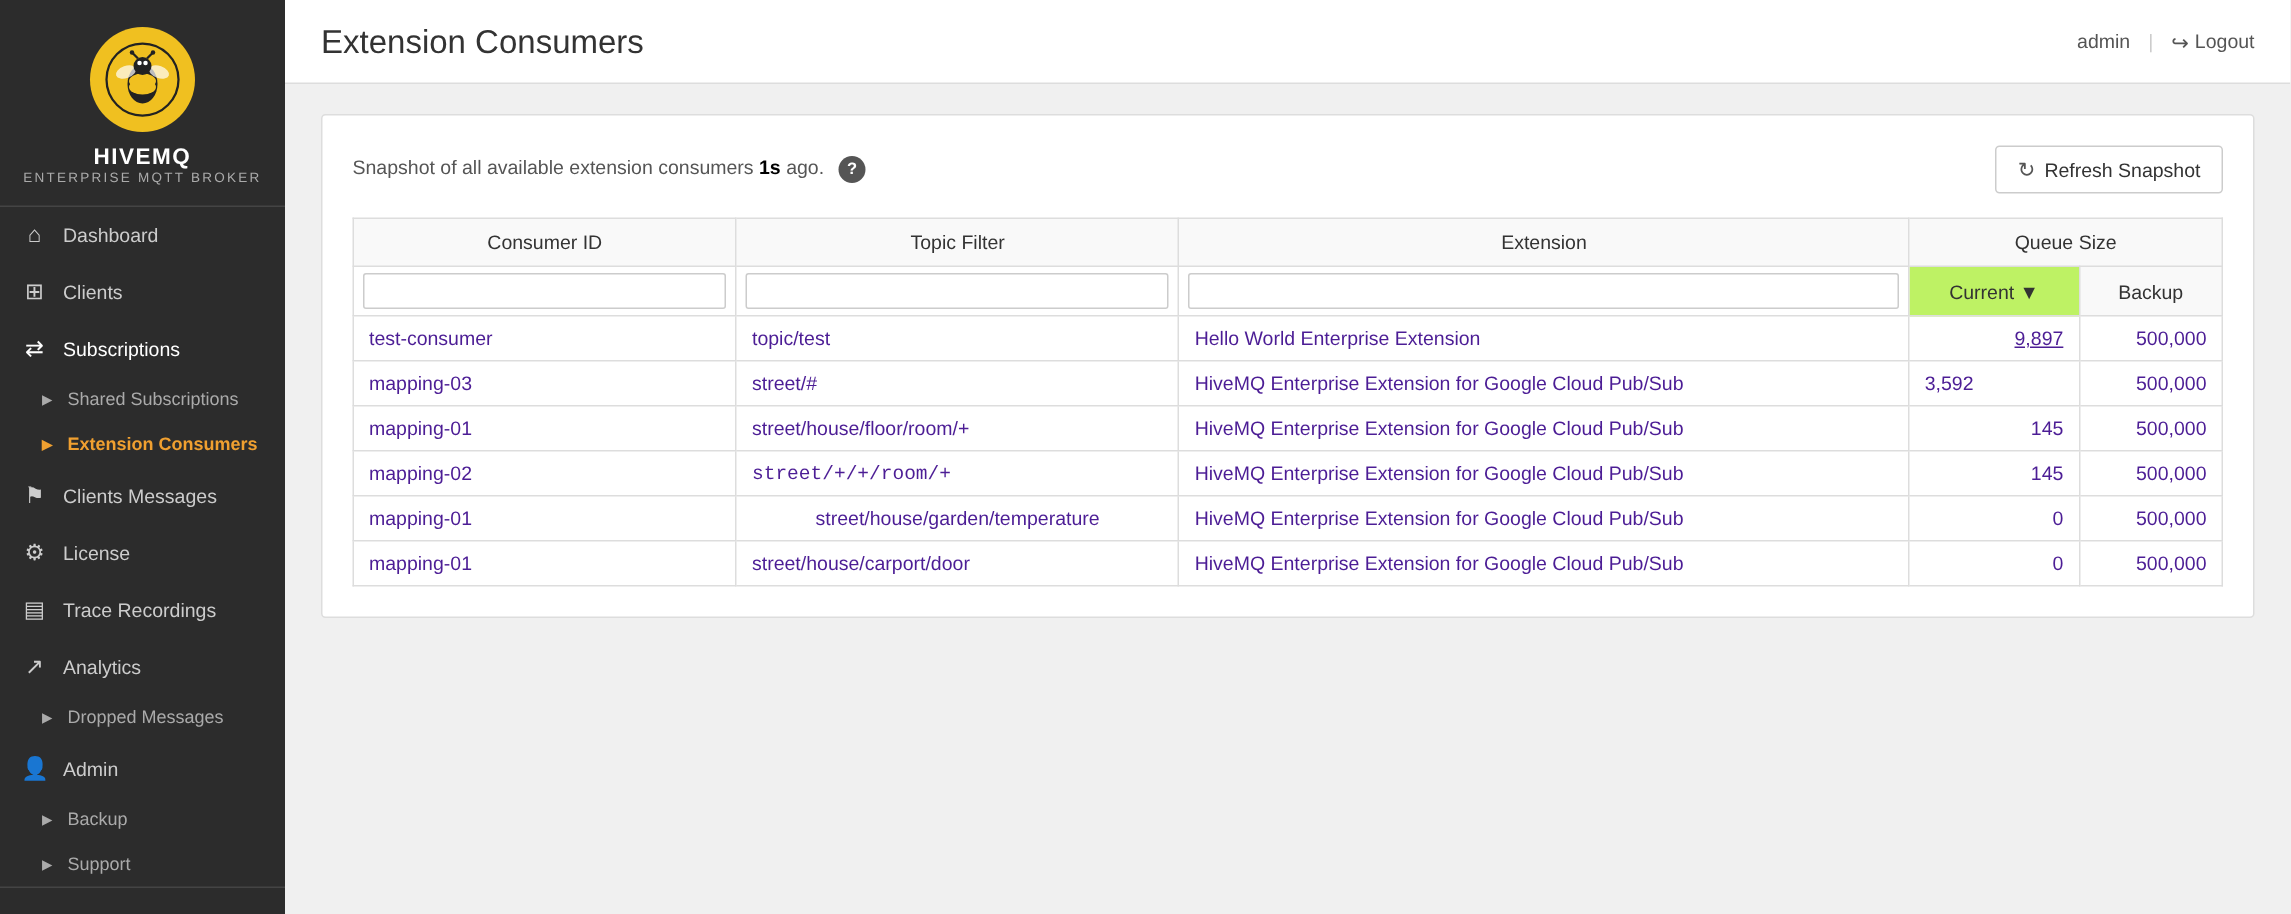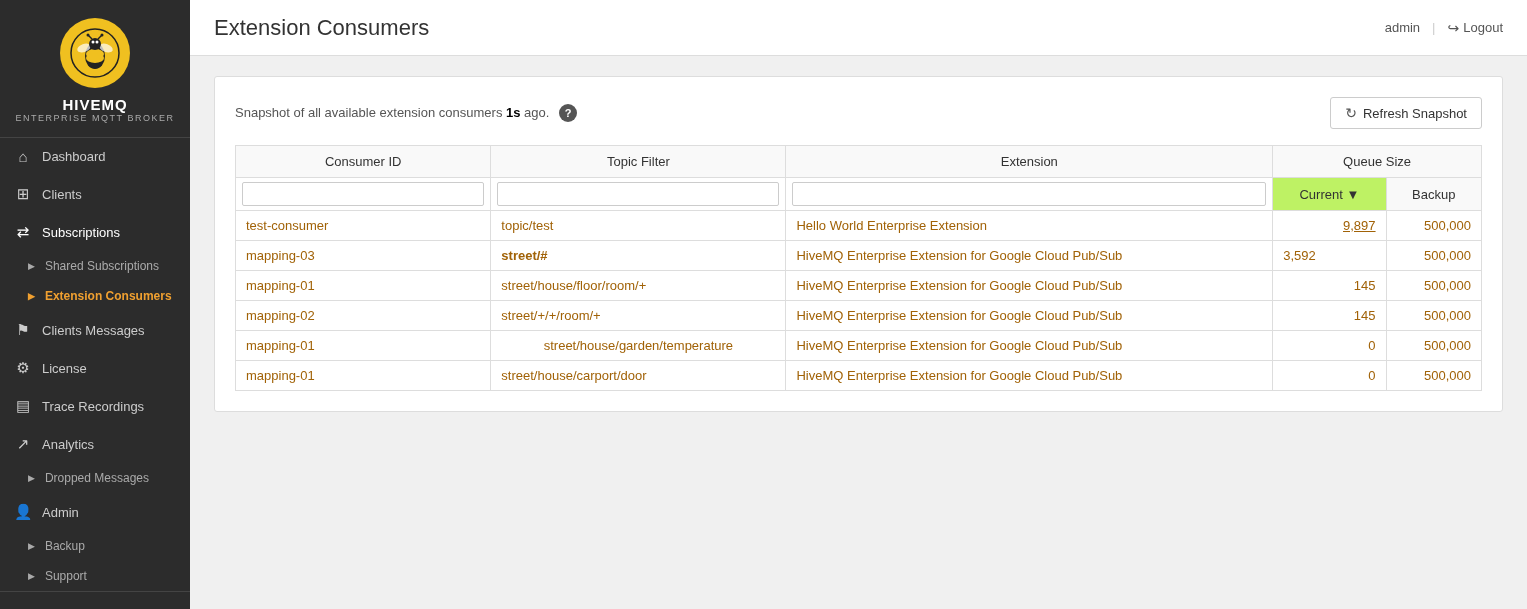--- a/index.html
+++ b/index.html
@@ -117,21 +117,21 @@
       background: #f9f9f9;
       border: 1px solid #ddd;
       padding: 8px 10px;
       text-align: center;
       font-weight: normal;
       color: #333;
     }
     table tbody tr td {
       border: 1px solid #ddd;
       padding: 7px 10px;
-      color: #a16207;
+      color: #4c1d95;
     }
     .queue-header { text-align: center; }
     .pagination-info {
       text-align: center;
       margin-top: 14px;
       font-size: 13px;
       color: #555;
     }
   </style>
 </head>
@@ -299,35 +299,35 @@
         <tbody id="table-body">
         <tr>
               <td style="text-align: left;">test-consumer</td>
               <td style="text-align: left;">topic/test</td>
               <td style="text-align: left;">Hello World Enterprise Extension</td>
               <td style="text-align: right; text-decoration: underline;">9,897</td>
               <td style="text-align: right;">500,000</td>
             </tr>
             <tr>
               <td style="text-align: left;">mapping-03</td>
-              <td style="text-align: left; font-weight: bold;">street/#</td>
+              <td style="text-align: left;">street/#</td>
               <td style="text-align: left;">HiveMQ Enterprise Extension for Google Cloud Pub/Sub</td>
               <td style="text-align: left;">3,592</td>
               <td style="text-align: right;">500,000</td>
             </tr>
             <tr>
               <td style="text-align: left;">mapping-01</td>
               <td style="text-align: left;">street/house/floor/room/+</td>
               <td style="text-align: left;">HiveMQ Enterprise Extension for Google Cloud Pub/Sub</td>
               <td style="text-align: right;">145</td>
               <td style="text-align: right;">500,000</td>
             </tr>
             <tr>
               <td style="text-align: left;">mapping-02</td>
-              <td style="text-align: left;">street/+/+/room/+</td>
+              <td style="text-align: left; font-family: Liberation Mono, monospace;">street/+/+/room/+</td>
               <td style="text-align: left;">HiveMQ Enterprise Extension for Google Cloud Pub/Sub</td>
               <td style="text-align: right;">145</td>
               <td style="text-align: right;">500,000</td>
             </tr>
             <tr>
               <td style="text-align: left;">mapping-01</td>
               <td style="text-align: center;">street/house/garden/temperature</td>
               <td style="text-align: left;">HiveMQ Enterprise Extension for Google Cloud Pub/Sub</td>
               <td style="text-align: right;">0</td>
               <td style="text-align: right;">500,000</td>

